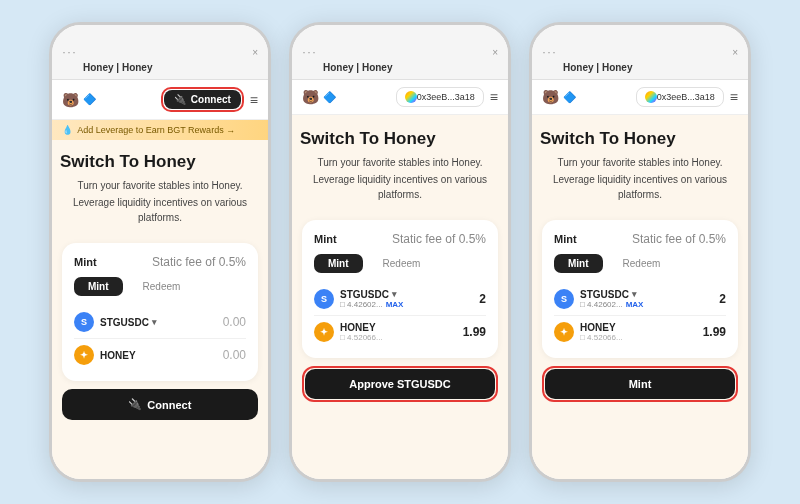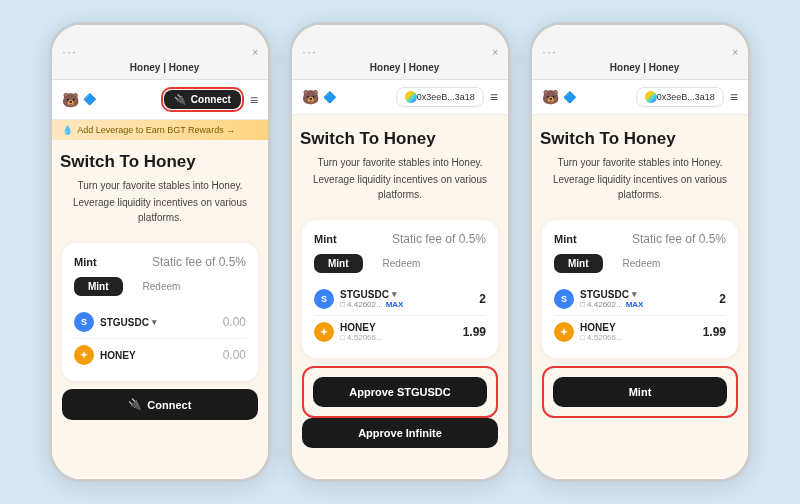--- a/index.html
+++ b/index.html
@@ -36,21 +36,20 @@
       display: flex;
       align-items: center;
       gap: 6px;
       flex-shrink: 0;
     }
     .browser-title {
       flex: 1;
       font-size: 10px;
       font-weight: 600;
       color: #333;
-      text-align: center;
       margin-top: 31px;
     }
     .browser-dots {
       font-size: 12px;
       color: #999;
       letter-spacing: 1px;
     }
     .browser-close {
       font-size: 10px;
       color: #999;
@@ -289,22 +288,22 @@
       cursor: pointer;
       margin-bottom: 6px;
       display: flex;
       align-items: center;
       justify-content: center;
       gap: 5px;
     }
     .btn-red-outline-wrap {
       border: 2.5px solid #e53935;
       border-radius: 12px;
-      padding: 9px;
-      margin-bottom: 0;
+      padding: 1px;
+      margin-bottom: 20px;
     }
     .btn-red-outline-wrap .btn-dark {
       margin-bottom: 0;
     }
 
     
     .chevron {
       font-size: 9px;
       color: #666;
     }
@@ -445,23 +444,20 @@
         </div>
         <span class="token-amount">1.99</span>
       </div>
     </div>
     <div class="action-area">
       <div class="btn-red-outline-wrap">
         <button class="btn-dark">
           <span>Approve STGUSDC</span>
         </button>
       </div>
-      <button class="btn-dark">
-        <span>Approve Infinite</span>
-      </button>
     </div>
   </div>
 </div>
 
 <div class="phone-frame">
   <div class="browser-bar">
     <span class="browser-dots">···</span>
     <span class="browser-title">Honey | Honey</span>
     <span class="browser-close">×</span>
   </div>

